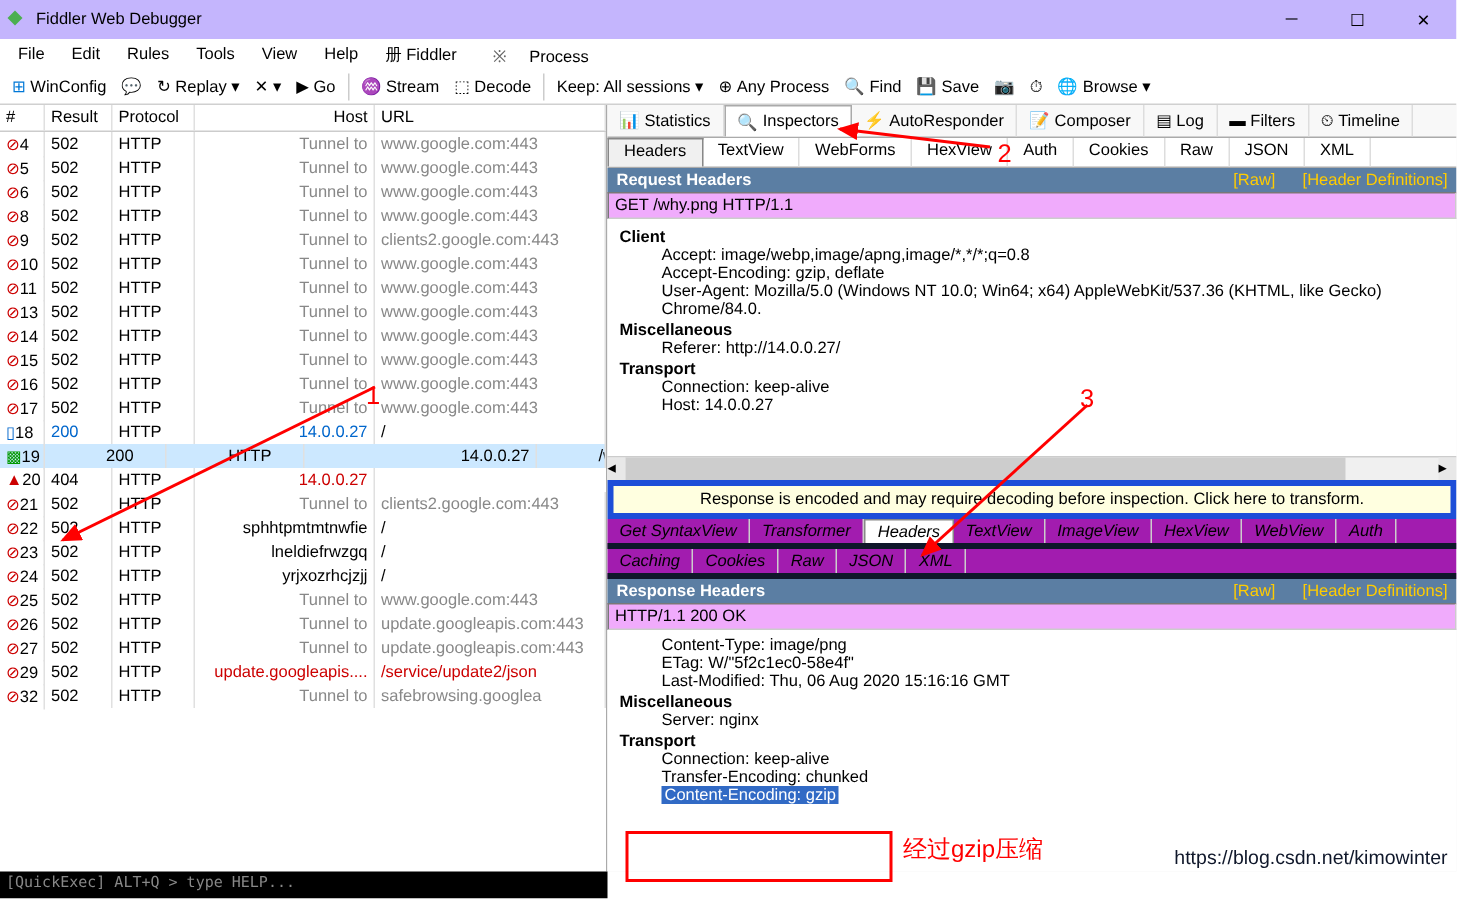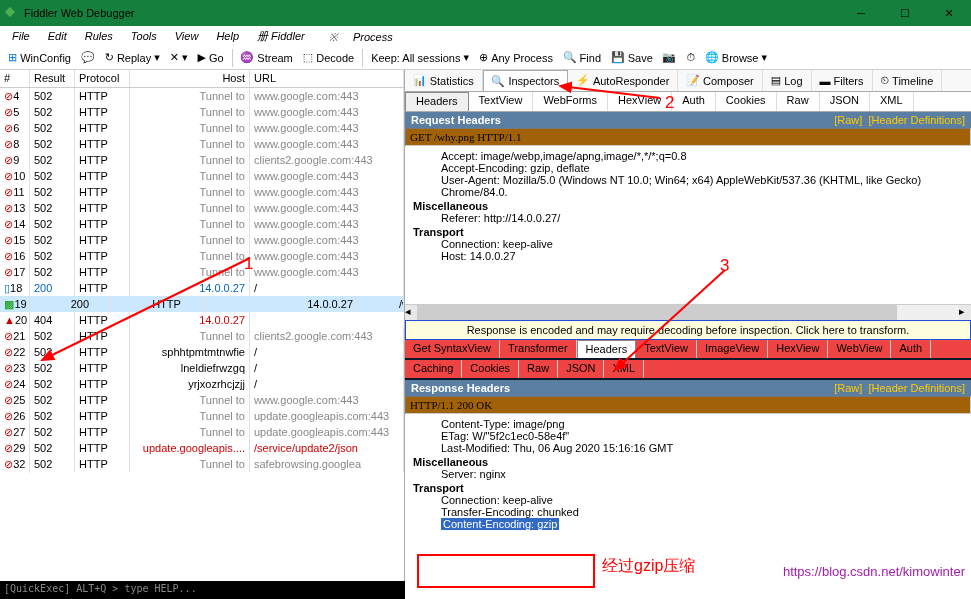--- a/index.html
+++ b/index.html
@@ -1,22 +1,22 @@
 <!DOCTYPE html>
 <html><head>
 <meta charset="utf-8">
 <style>
 * { margin: 0; padding: 0; box-sizing: border-box; font-family: "Segoe UI", Tahoma, sans-serif; font-size: 11px; }
 body { background: #fff; width: 971px; height: 599px; overflow: hidden; position: relative; }
-.titlebar { height: 26px; display: flex; align-items: center; padding: 4px 4px; background: #15803d; position: relative; }
+.titlebar { height: 26px; display: flex; align-items: center; padding: 4px 4px; background: #c4b5fd; position: relative; }
 .titlebar .icon { width: 14px; height: 14px; margin-right: 6px; }
 .title-controls { position: absolute; right: 0; top: 0; display: flex; }
 .title-controls div { width: 44px; height: 26px; display: flex; align-items: center; justify-content: center; }
 .menubar { height: 20px; display: flex; align-items: center; padding: 0 6px; gap: 6px; }
-.menubar span { padding: 2px 6px; cursor: default; font-style: italic; }
+.menubar span { padding: 2px 6px; cursor: default; }
 .toolbar { height: 24px; display: flex; align-items: center; padding: 0 4px; border-bottom: 1px solid #d0d0d0; gap: 2px; }
 .tb-btn { display: inline-flex; align-items: center; gap: 3px; padding: 2px 4px; }
 .tb-sep { width: 1px; height: 18px; background: #ccc; margin: 0 2px; }
 .main { display: flex; height: calc(599px - 26px - 20px - 24px - 18px); }
 .left { width: 405px; display: flex; flex-direction: column; border-right: 1px solid #aaa; }
 .right { flex: 1; display: flex; flex-direction: column; background: #f0f0f0; position: relative; }
 .grid-header { display: flex; background: #fff; border-bottom: 1px solid #ccc; height: 18px; }
 .grid-header div, .row div.cell { padding: 2px 4px; border-right: 1px solid #e0e0e0; overflow: hidden; white-space: nowrap; }
 .col-num { width: 30px; }
 .col-result { width: 45px; }
@@ -30,38 +30,38 @@
 .blue-host { color: #0066cc; }
 .red-row { color: #cc0000; }
 .tabs1 { display: flex; background: #f8f8f8; border-bottom: 1px solid #aaa; height: 22px; }
 .tabs1 .tab { padding: 3px 8px; display: flex; align-items: center; gap: 3px; border-right: 1px solid #ddd; cursor: default; }
 .tabs1 .tab.active { background: #fff; border-top: 1px solid #aaa; border-left: 1px solid #aaa; border-right: 1px solid #aaa; }
 .subtabs { display: flex; background: #fff; border-bottom: 1px solid #aaa; height: 20px; }
 .subtabs .tab { padding: 2px 10px; border-right: 1px solid #ddd; cursor: default; }
 .subtabs .tab.active { background: #f0f0f0; border: 1px solid #888; border-bottom: none; }
 .section-hdr { background: #5b7ea3; color: #fff; padding: 2px 6px; display: flex; font-weight: bold; }
 .section-hdr .links { margin-left: auto; font-weight: normal; }
-.section-hdr .links span { color: #ffcc00; }
-.req-line { background: #a16207; border: 1px inset #ccc; padding: 2px 4px; font-family: Liberation Serif, serif; }
+.section-hdr .links span { color: #ffcc00; margin-left: 12px; }
+.req-line { background: #f0abfc; border: 1px inset #ccc; padding: 2px 4px; font-family: Liberation Sans, sans-serif; }
 .headers-body { background: #fff; padding: 4px 8px; font-family: Tahoma; overflow: hidden; }
 .headers-body .grp { font-weight: bold; margin-top: 2px; }
 .headers-body .hdr-line { padding-left: 28px; }
-.decode-bar { background: #ffffe0; border: 1px solid #1d4ed8; padding: 3px; text-align: center; }
-.resp-subtabs { display: flex; background: #ef4444; border-bottom: 2px solid #0f172a; height: 20px; }
+.decode-bar { background: #ffffe0; border: 4px solid #1d4ed8; padding: 3px; text-align: center; }
+.resp-subtabs { display: flex; background: #a21caf; border-bottom: 4px solid #0f172a; height: 20px; font-style: italic; }
 .resp-subtabs .tab { padding: 2px 8px; border-right: 1px solid #ccc; }
 .resp-subtabs .tab.active { background: #fff; border: 1px solid #888; border-bottom: none; }
 .highlight-enc { background: #316ac5; color: #fff; padding: 0 2px; }
 .red-box { position: absolute; border: 2px solid red; }
 .anno-red { position: absolute; color: red; font-size: 17px; font-weight: 400; }
 .arrow { position: absolute; pointer-events: none; }
 .quickexec { position: absolute; bottom: 0; left: 0; width: 405px; height: 18px; background: #000; color: #888; padding: 2px 4px; font-family: Consolas, monospace; font-size: 10px; }
 .scrollbar-h { height: 16px; background: #f0f0f0; border-top: 1px solid #ccc; display: flex; }
 .scrollbar-h .thumb { background: #cdcdcd; height: 100%; }
 svg.ico { width: 12px; height: 12px; }
-.watermark { position: absolute; right: 6px; bottom: 20px; color: #a21caf; font-size: 13px; }
+.watermark { position: absolute; right: 6px; bottom: 20px; color: #0f172a; font-size: 13px; }
 </style>
 </head>
 <body>
 
 <div class="titlebar">
   <svg class="ico icon">
       <polygon points="6,1 11,6 6,11 1,6" fill="#4caf50"></polygon>
     </svg>
   <span>Fiddler Web Debugger</span>
   <div class="title-controls">
@@ -307,20 +307,21 @@
       <div class="tab">JSON</div>
       <div class="tab">XML</div>
     </div>
 
     <div class="section-hdr">
       <span>Request Headers</span>
       <span class="links"><span>[Raw]</span>&nbsp;&nbsp;<span>[Header Definitions]</span></span>
     </div>
     <div class="req-line">GET /why.png HTTP/1.1</div>
     <div class="headers-body" id="req-headers" style="height:158px">
+        <div class="grp">Client</div>
         <div class="hdr-line">Accept: image/webp,image/apng,image/*,*/*;q=0.8</div>
         <div class="hdr-line">Accept-Encoding: gzip, deflate</div>
         <div class="hdr-line">User-Agent: Mozilla/5.0 (Windows NT 10.0; Win64; x64) AppleWebKit/537.36 (KHTML, like Gecko) Chrome/84.0.</div>
         <div class="grp">Miscellaneous</div>
         <div class="hdr-line">Referer: http://14.0.0.27/</div>
         <div class="grp">Transport</div>
         <div class="hdr-line">Connection: keep-alive</div>
         <div class="hdr-line">Host: 14.0.0.27</div>
       </div>
 

